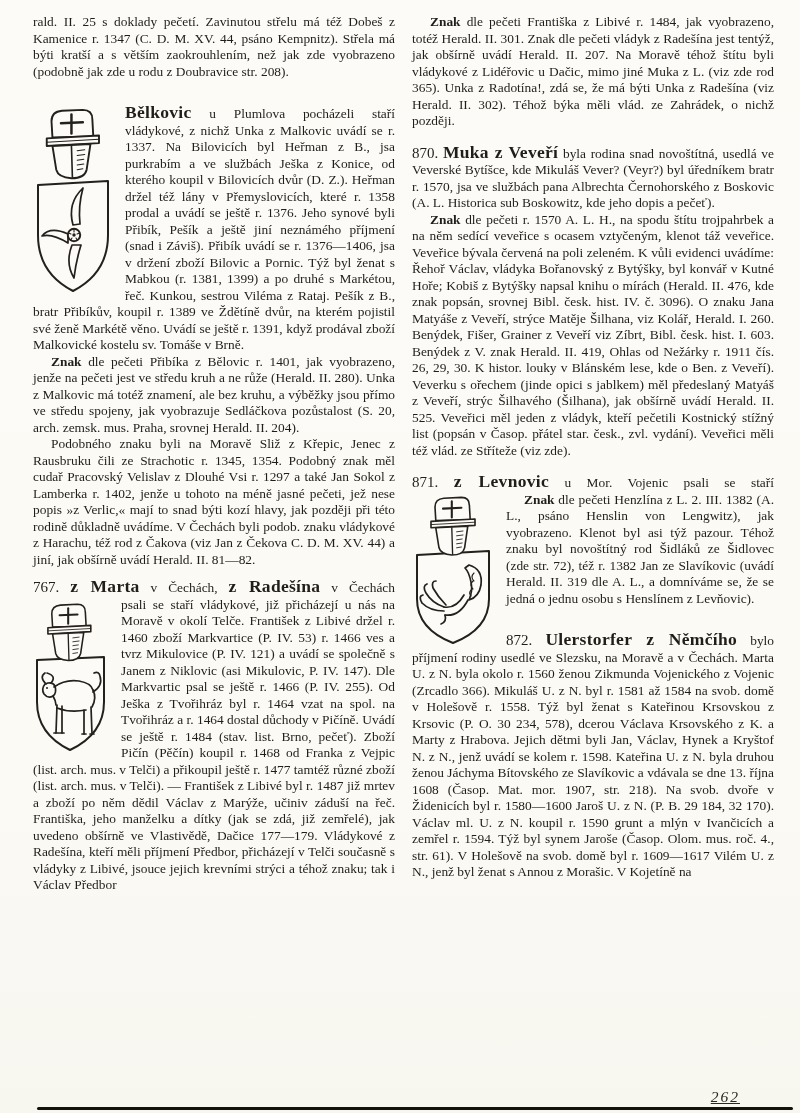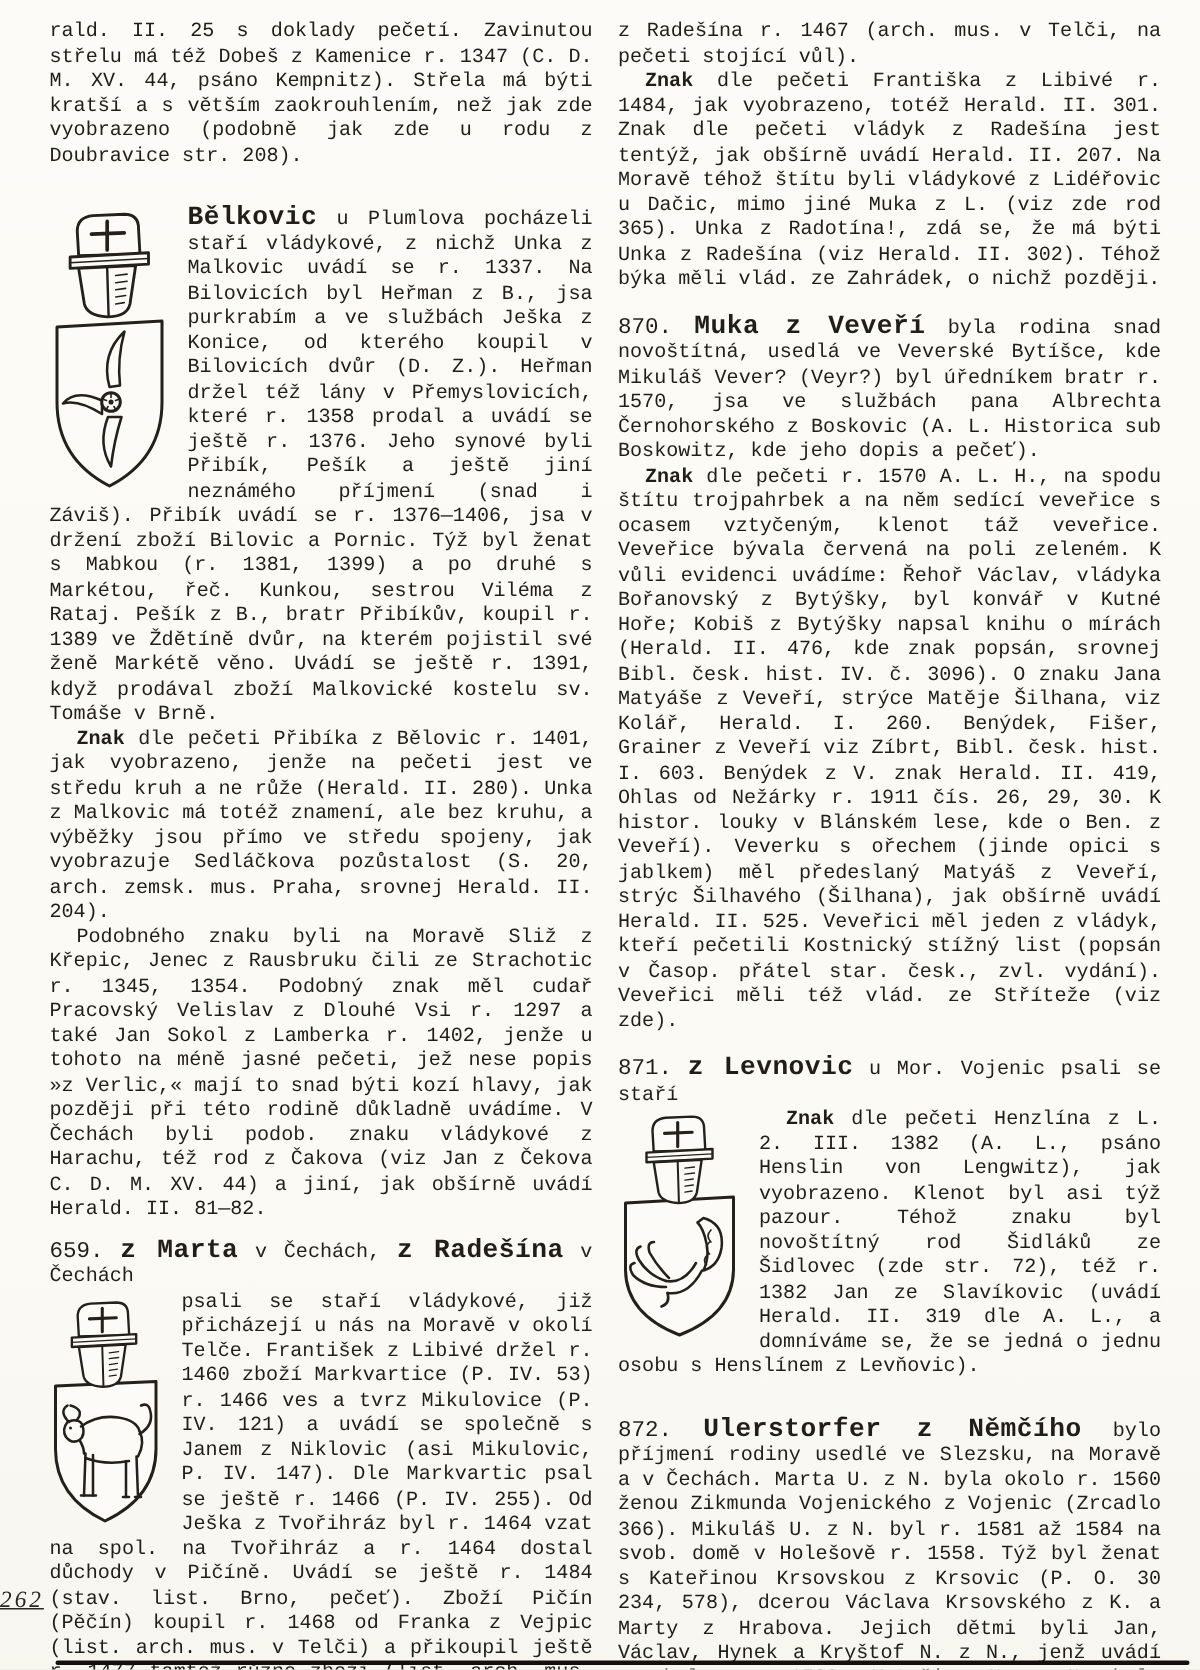--- a/index.html
+++ b/index.html
@@ -5,33 +5,33 @@
   html,body { margin:0; padding:0; }
   body { width:800px; height:1113px; background:#e9e7e1; overflow:hidden; }
   .page {
     position:relative; width:800px; height:1113px; overflow:hidden;
     background:linear-gradient(180deg,#fcfbf7 0%,#fbfaf5 70%,#f7f6ef 100%);
     font-family:"Liberation Serif","DejaVu Serif",serif;
     color:#211e1a;
   }
   .columns { position:absolute; top:14px; left:33px; display:flex; gap:17px; }
   .col { width:362px; font-size:13.4px; line-height:16.5px; text-align:justify; }
-  .para { margin:0;font-family:Liberation Mono, monospace; }
+  .para { margin:0; }
   .indent { text-indent:18px; }
   .mt-sm { margin-top:10px; }
   .mt-md { margin-top:14px; }
   .mt-lg { margin-top:24px; }
   .hline { display:block; text-align:justify; text-align-last:justify; }
   .enum  { font-size:15px; }
   .ename { font-weight:bold; font-size:17.5px; letter-spacing:.3px; line-height:16.5px; }
   .hmid  { font-size:13.4px; }
   .lead  { font-weight:bold; }
   .arms  { float:left; margin:3px 12px 4px 0; }
   .pageno {
-    position:absolute; top:1058px; left:0; width:740px; text-align:left;
+    position:absolute; top:1088px; left:0; width:740px; text-align:right;
     font-style:italic; font-size:15.5px; letter-spacing:2px; color:#2a2722;text-decoration:underline;
   }
   .scan-edge {
     position:absolute; left:37px; right:7px; bottom:3px; height:3px;
     background:#14110d; border-radius:2px;
   }
   svg .ink { stroke:#24201b; fill:none; stroke-width:1.7; stroke-linecap:round; stroke-linejoin:round; }
   svg .ink-bold { stroke:#24201b; fill:none; stroke-width:2.6; stroke-linecap:round; stroke-linejoin:round; }
   svg .ink-fill { stroke:#24201b; fill:#fcfbf7; stroke-width:2; stroke-linecap:round; stroke-linejoin:round; }
   svg .ink-thin { stroke:#24201b; fill:none; stroke-width:1.1; stroke-linecap:round; }
@@ -87,21 +87,21 @@
       <div class="para indent">
         <span class="lead">Znak</span><span> dle pečeti Přibíka z Bělovic r. 1401, jak vyobrazeno, jenže na pečeti jest ve středu kruh a ne růže (Herald. II. 280). Unka z Malkovic má totéž znamení, ale bez kruhu, a výběžky jsou přímo ve středu spojeny, jak vyobrazuje Sedláčkova pozůstalost (S. 20, arch. zemsk. mus. Praha, srovnej Herald. II. 204).</span>
       </div>
 
       <div class="para indent">
         <span>Podobného znaku byli na Moravě Sliž z Křepic, Jenec z Rausbruku čili ze Strachotic r. 1345, 1354. Podobný znak měl cudař Pracovský Velislav z Dlouhé Vsi r. 1297 a také Jan Sokol z Lamberka r. 1402, jenže u tohoto na méně jasné pečeti, jež nese popis »z Verlic,« mají to snad býti kozí hlavy, jak později při této rodině důkladně uvádíme. V Čechách byli podob. znaku vládykové z Harachu, též rod z Čakova (viz Jan z Čekova C. D. M. XV. 44) a jiní, jak obšírně uvádí Herald. II. 81—82.</span>
       </div>
 
       <div class="para mt-sm">
         <span class="hline">
-          <span class="enum">659.</span>
+          <span class="enum">767.</span>
           <span class="ename">z Marta</span>
           <span class="hmid">v Čechách,</span>
           <span class="ename">z Radešína</span>
           <span class="hmid">v Čechách</span>
         </span>
         <svg class="arms" width="76" height="154" viewBox="0 0 76 154" role="img" aria-label="great helm with cross above shield with a standing bull">
           <g>
             <path class="ink-fill" d="M4 60 L71 57 L71 102 Q71 134 37 150 Q4 134 4 102 Z"></path>
             <g class="ink">
               <path d="M13 84 Q6 77 12 73"></path>
@@ -122,23 +122,20 @@
             <use href="#greathelm" transform="translate(11 2) scale(0.78)"></use>
           </g>
         </svg>
         <span>psali se staří vládykové, již přicházejí u nás na Moravě v okolí Telče. František z Libivé držel r. 1460 zboží Markvartice (P. IV. 53) r. 1466 ves a tvrz Mikulovice (P. IV. 121) a uvádí se společně s Janem z Niklovic (asi Mikulovic, P. IV. 147). Dle Markvartic psal se ještě r. 1466 (P. IV. 255). Od Ješka z Tvořihráz byl r. 1464 vzat na spol. na Tvořihráz a r. 1464 dostal důchody v Pičíně. Uvádí se ještě r. 1484 (stav. list. Brno, pečeť). Zboží Pičín (Pěčín) koupil r. 1468 od Franka z Vejpic (list. arch. mus. v Telči) a přikoupil ještě r. 1477 tamtéž různé zboží (list. arch. mus. v Telči). — František z Libivé byl r. 1487 již mrtev a zboží po něm dědil Václav z Marýže, učiniv záduší na řeč. Františka, jeho manželku a dítky (jak se zdá, již zemřelé), jak uvedeno obšírně ve Vlastivědě, Dačice 177—179. Vládykové z Radešína, kteří měli příjmení Předbor, přicházejí v Telči současně s vládyky z Libivé, jsouce jejich krevními strýci a téhož znaku; tak i Václav Předbor</span>
       </div>
 
     </div>
 
     <div class="col">
 
-      <div class="para">
-        <span>z Radešína r. 1467 (arch. mus. v Telči, na pečeti stojící vůl).</span>
-      </div>
 
       <div class="para indent">
         <span class="lead">Znak</span><span> dle pečeti Františka z Libivé r. 1484, jak vyobrazeno, totéž Herald. II. 301. Znak dle pečeti vládyk z Radešína jest tentýž, jak obšírně uvádí Herald. II. 207. Na Moravě téhož štítu byli vládykové z Lidéřovic u Dačic, mimo jiné Muka z L. (viz zde rod 365). Unka z Radotína!, zdá se, že má býti Unka z Radešína (viz Herald. II. 302). Téhož býka měli vlád. ze Zahrádek, o nichž později.</span>
       </div>
 
       <div class="para mt-md">
         <span class="enum">870.</span>
         <span class="ename">Muka z Veveří</span>
         <span>byla rodina snad novoštítná, usedlá ve Veverské Bytíšce, kde Mikuláš Vever? (Veyr?) byl úředníkem bratr r. 1570, jsa ve službách pana Albrechta Černohorského z Boskovic (A. L. Historica sub Boskowitz, kde jeho dopis a pečeť).</span>
       </div>

